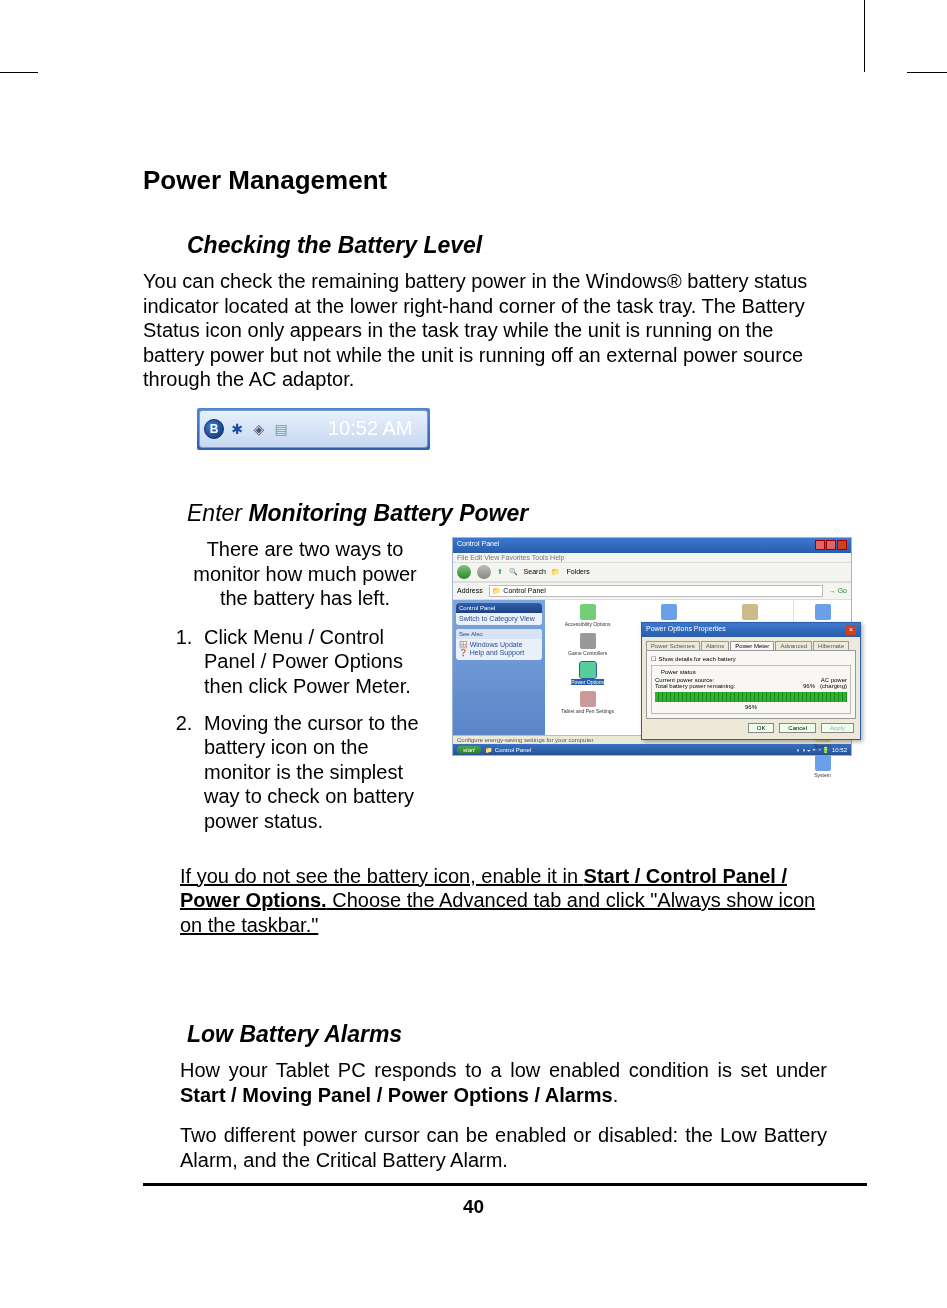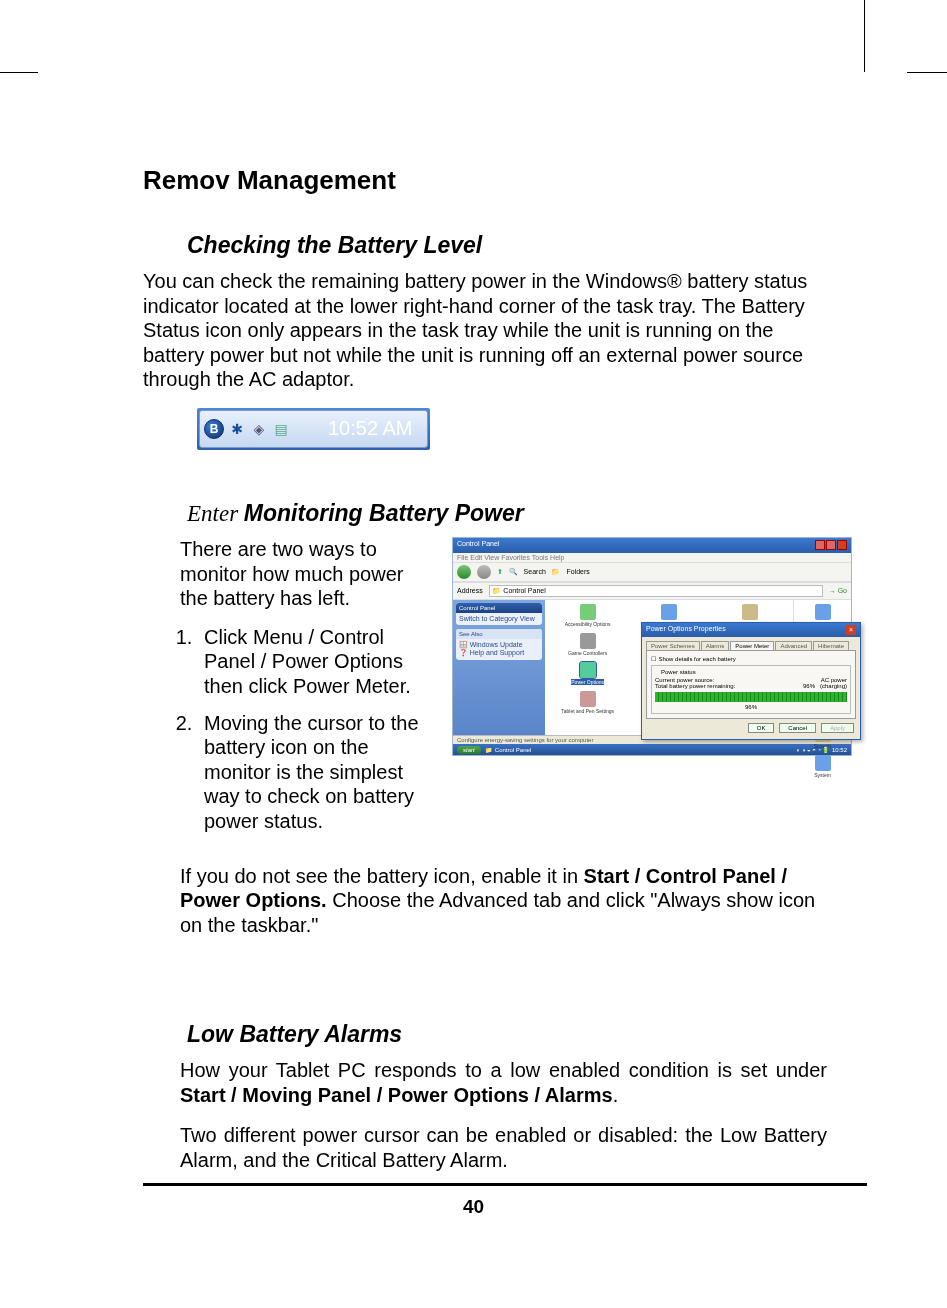--- a/index.html
+++ b/index.html
@@ -30,31 +30,32 @@
       margin-bottom: 36px;
     }
     h2 {
       font-size: 23px;
       font-style: italic;
       font-weight: bold;
       margin-left: 44px;
       margin-bottom: 10px;
     }
     .h2-mixed { font-style: italic; font-size: 23px; font-weight: bold; margin-left: 44px; margin-bottom: 10px; }
-    .h2-mixed .normal { font-style: italic; font-weight: normal; font-family: Liberation Serif, serif; }
+    .h2-mixed .normal { font-style: italic; font-weight: normal; }
     p.body {
       font-size: 20px;
       line-height: 1.23;
       margin-bottom: 16px;
     }
     p.note {
       font-size: 20px;
       line-height: 1.23;
       margin-left: 37px;
       margin-right: 0;
+      text-decoration: underline;
     }
     p.indent {
       font-size: 20px;
       line-height: 1.23;
       margin-left: 37px;
       margin-bottom: 16px;
     }
     p.justify { text-align: justify; }
     .tray-row {
       margin: 16px 0 50px 54px;
@@ -88,21 +89,21 @@
       border-radius: 2px;
     }
     .tray-time { color:#fff; font-size:20px; padding: 0 6px; margin-left: 28px; }
     .two-col {
       display: flex;
       gap: 22px;
       margin-left: 37px;
       margin-bottom: 18px;
     }
     .two-col .left { flex: 0 0 250px; }
-    .two-col .left p { font-size: 20px; line-height: 1.23; margin-bottom: 14px; margin-left: 0; }
+    .two-col .left p { font-size: 20px; line-height: 1.23; margin-bottom: 14px; margin-left: 0; text-align: center; }
     .two-col ol { margin-left: 18px; font-size: 20px; line-height: 1.23; }
     .two-col ol li { margin-bottom: 12px; padding-left: 6px; }
     .two-col .right { flex: 1; }
     .cp-shot {
       width: 400px;
       border: 1px solid #9db6d6;
       font-size: 7px;
       font-family: Tahoma, Arial, sans-serif;
       background: #ece9d8;
     }
@@ -165,21 +166,21 @@
 </head>
 <body>
 
 <div class="crop-top">
   <div class="l"></div>
     <div class="r"></div>
     <div class="v"></div>
 </div>
 
 <div class="content">
-  <h1>Remov Management</h1>
+  <h1>Power Management</h1>
 
   <h2>Checking the Battery Level</h2>
   <p class="body">You can check the remaining battery power in the Windows® battery status indicator located at the lower right-hand corner of the task tray. The Battery Status icon only appears in the task tray while the unit is running on the battery power but not while the unit is running off an external power source through the AC adaptor.</p>
 
   <div class="tray-row">
     <span class="tray-bg">
     <span class="tray">
       <span class="bt-circle">B</span>
       <span class="ic" style="color:#1a4fa0;">✱</span>
       <span class="ic" style="color:#557;">◈</span>

